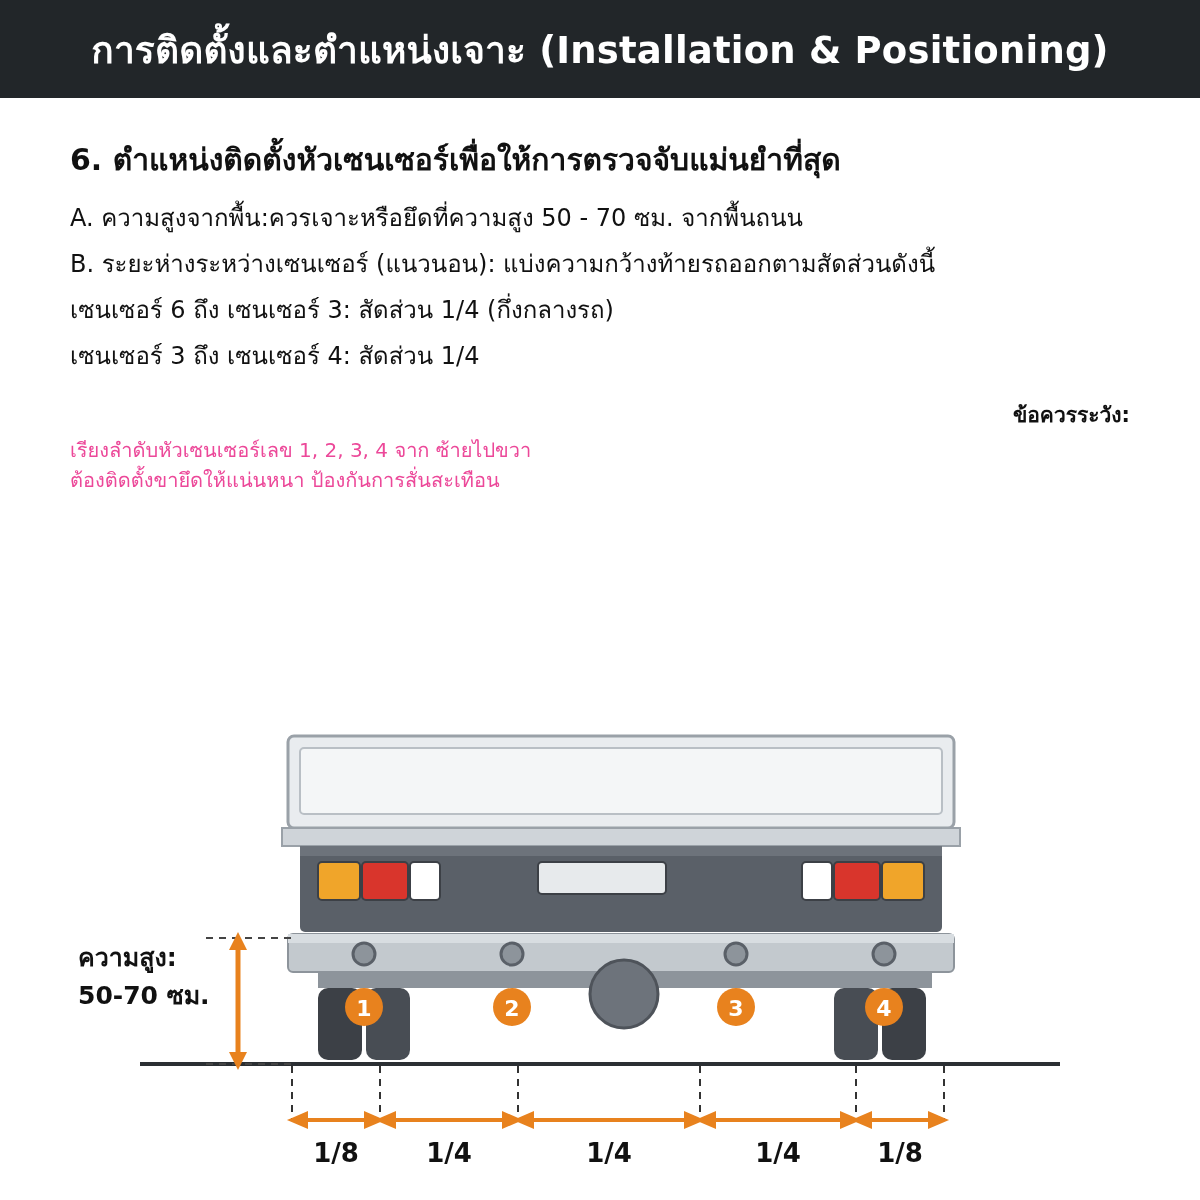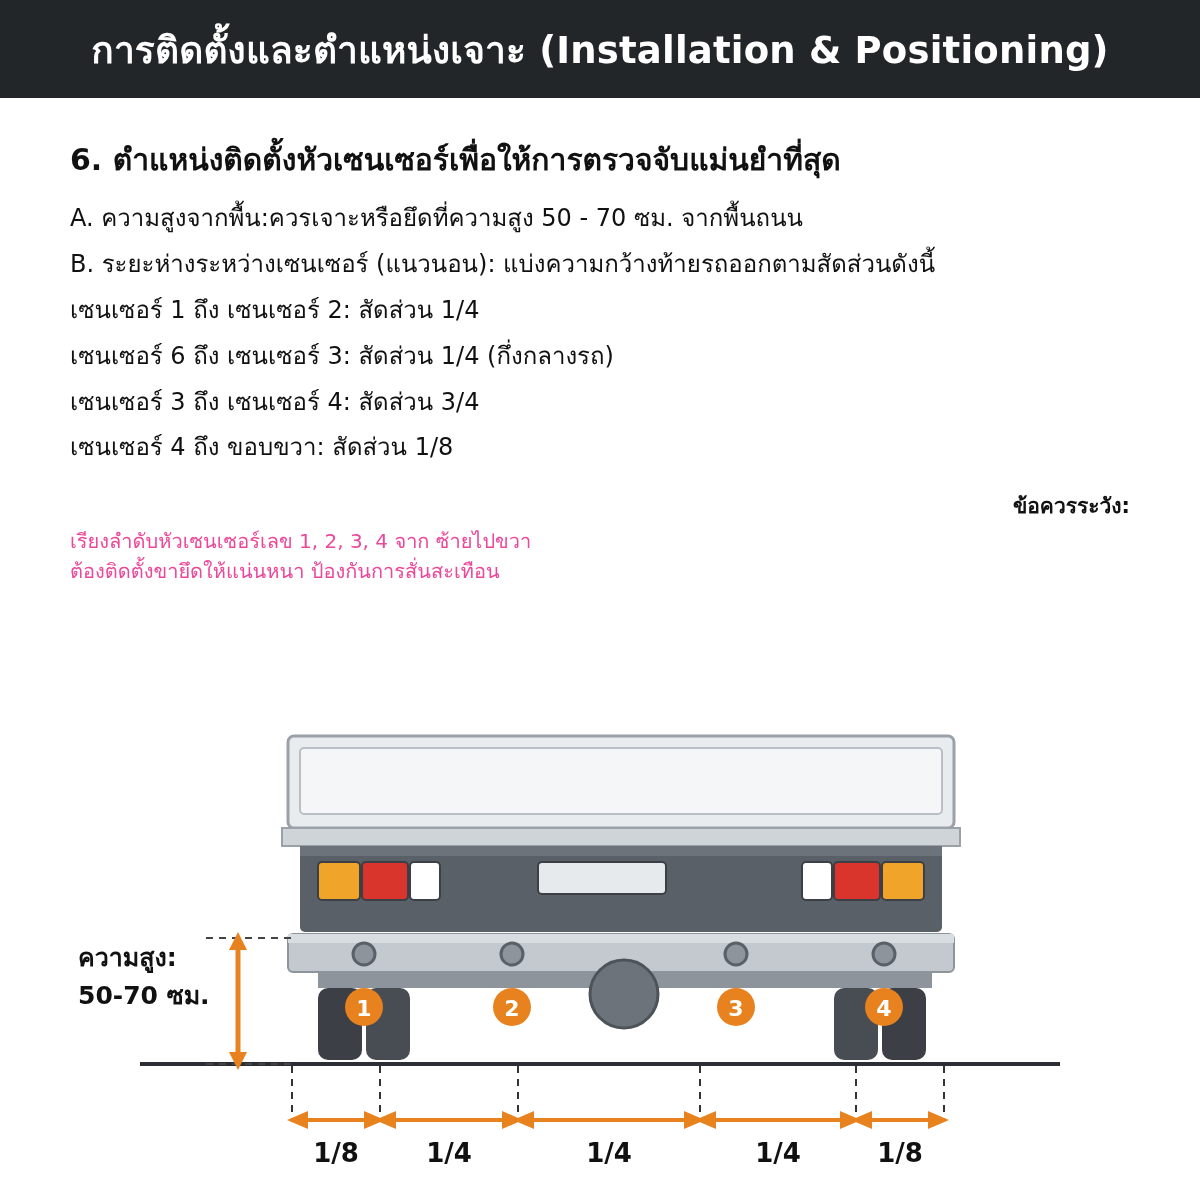--- a/index.html
+++ b/index.html
@@ -71,24 +71,22 @@
 
   <div class="header">
     <div class="header-title">การติดตั้งและตำแหน่งเจาะ (Installation &amp; Positioning)</div>
   </div>
 
   <div class="content">
     <h2 class="section-title">6. ตำแหน่งติดตั้งหัวเซนเซอร์เพื่อให้การตรวจจับแม่นยำที่สุด</h2>
 
     <p class="line">A. ความสูงจากพื้น:ควรเจาะหรือยึดที่ความสูง 50 - 70 ซม. จากพื้นถนน</p>
     <p class="line">B. ระยะห่างระหว่างเซนเซอร์ (แนวนอน): แบ่งความกว้างท้ายรถออกตามสัดส่วนดังนี้</p>
-    <p class="line">เซนเซอร์ 1 ถึง เซนเซอร์ 2: สัดส่วน 1/4</p>
     <p class="line">เซนเซอร์ 6 ถึง เซนเซอร์ 3: สัดส่วน 1/4 (กึ่งกลางรถ)</p>
-    <p class="line">เซนเซอร์ 3 ถึง เซนเซอร์ 4: สัดส่วน 3/4</p>
-    <p class="line">เซนเซอร์ 4 ถึง ขอบขวา: สัดส่วน 1/8</p>
+    <p class="line">เซนเซอร์ 3 ถึง เซนเซอร์ 4: สัดส่วน 1/4</p>
 
     <p class="caution-title">ข้อควรระวัง:</p>
     <p class="caution-line">เรียงลำดับหัวเซนเซอร์เลข 1, 2, 3, 4 จาก ซ้ายไปขวา</p>
     <p class="caution-line">ต้องติดตั้งขายึดให้แน่นหนา ป้องกันการสั่นสะเทือน</p>
   </div>
 
   <div class="diagram">
     <svg width="1200" height="478" viewBox="0 0 1200 478" xmlns="http://www.w3.org/2000/svg">
 
       <rect x="288" y="14" width="666" height="92" rx="6" fill="#e9ecef" stroke="#9aa1a8" stroke-width="3"></rect>

